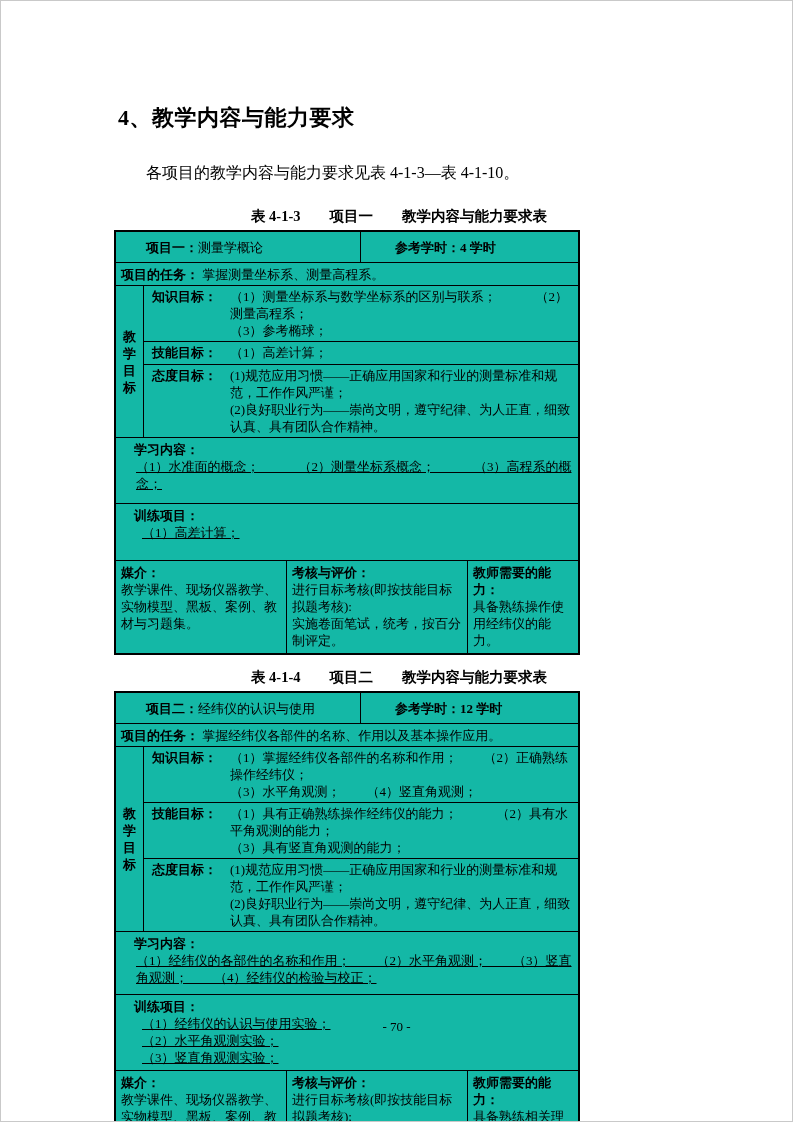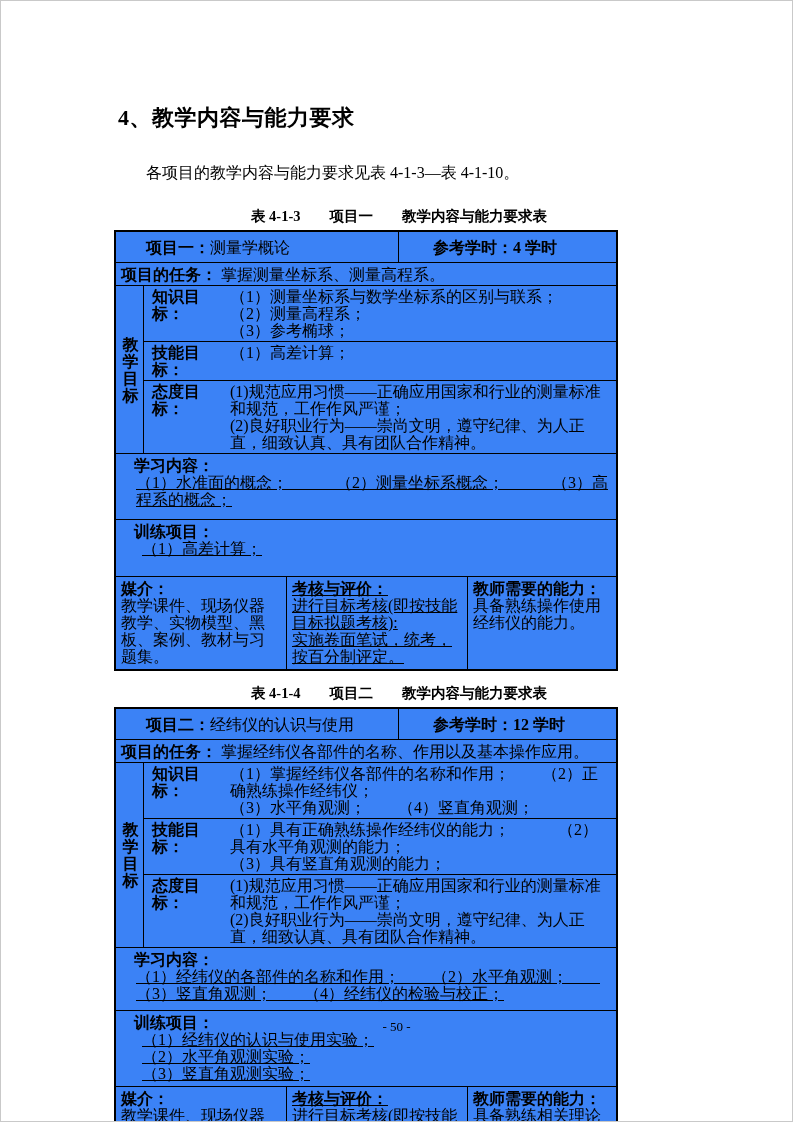--- a/index.html
+++ b/index.html
@@ -10,21 +10,21 @@
   .content { padding:102px 110px 0 113px; }
 
   .h1 { font-size:22px; font-weight:bold; margin-left:4px; letter-spacing:0.5px;
         font-family:"Liberation Serif", serif; }
   .intro { font-size:16px; margin-top:30px; text-indent:2em; }
 
   .caption { width:570px; text-align:center; font-weight:bold; font-size:14.5px; }
   .cap1 { margin-top:23px; margin-bottom:4px; }
   .cap2 { margin-top:13px; margin-bottom:4px; }
 
-  .tbl { width:504px; border:2px solid #000; font-size:16px; line-height:17px; background:#3b82f6; }
+  .tbl { width:466px; border:2px solid #000; font-size:13px; line-height:17px; background:#14b8a6; }
   .row { border-top:1px solid #000; }
   .row:first-child { border-top:none; }
   .b { font-weight:bold; }
 
   .r1 { display:flex; align-items:stretch; min-height:30px; }
   .r1 .proj { flex:1; display:flex; align-items:center; padding-left:30px; }
   .r1 .hours { width:218px; border-left:1px solid #000; display:flex; align-items:center;
                padding-left:34px; font-weight:bold; }
 
   .r2 { min-height:23px; padding:3px 6px 2px 5px; }
@@ -39,21 +39,21 @@
   .glabel { width:86px; padding-left:8px; font-weight:bold; flex-shrink:0; }
   .gcontent { flex:1; padding-right:2px; }
 
   .sec { padding:3px 6px 4px 18px; }
   .sec .line { padding-left:2px;text-decoration:underline; }
   .training .line { padding-left:8px; }
 
   .bottom { display:flex; align-items:stretch; }
   .bcell { padding:3px 6px 4px 5px; }
   .media { width:170px; }
-  .assess { width:182px; border-left:1px solid #000; border-right:1px solid #000;text-decoration:underline; }
+  .assess { width:182px; border-left:1px solid #000; border-right:1px solid #000; }
   .teacher { flex:1; }
 
   
   .t1 .grow.k { min-height:36px; } .t1 .grow.s { min-height:23px; } .t1 .grow.a { min-height:34px; }
   .t1 .learning { min-height:66px; } .t1 .training { min-height:57px; } .t1 .bottom { min-height:82px; }
   .t2 .grow.k { min-height:39px; } .t2 .grow.s { min-height:34px; } .t2 .grow.a { min-height:30px; }
   .t2 .learning { min-height:63px; } .t2 .training { min-height:65px; } .t2 .bottom { min-height:83px; }
 
   .footer { position:absolute; left:0; right:0; top:1018px; text-align:center; font-size:13px; }
 </style>
@@ -212,14 +212,14 @@
         </div>
         <div class="bcell teacher">
           <div class="b">教师需要的能力：</div>
           <div>具备熟练相关理论知识的能力。</div>
         </div>
       </div>
     </div>
 
   </div>
 
-  <div class="footer">- 50 -</div>
+  <div class="footer">- 70 -</div>
 </div>
 
 </body></html>

